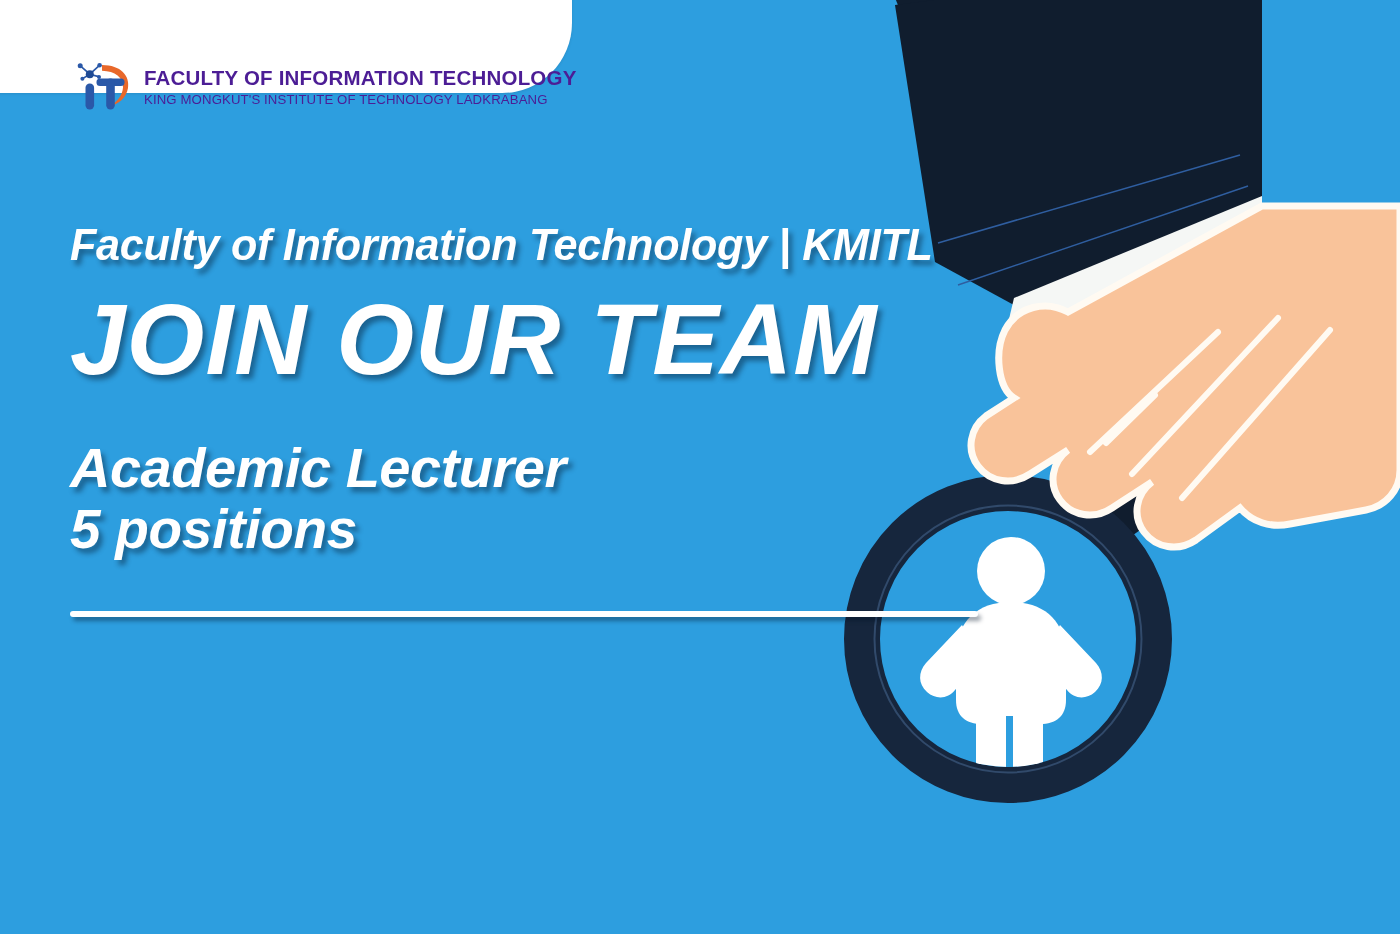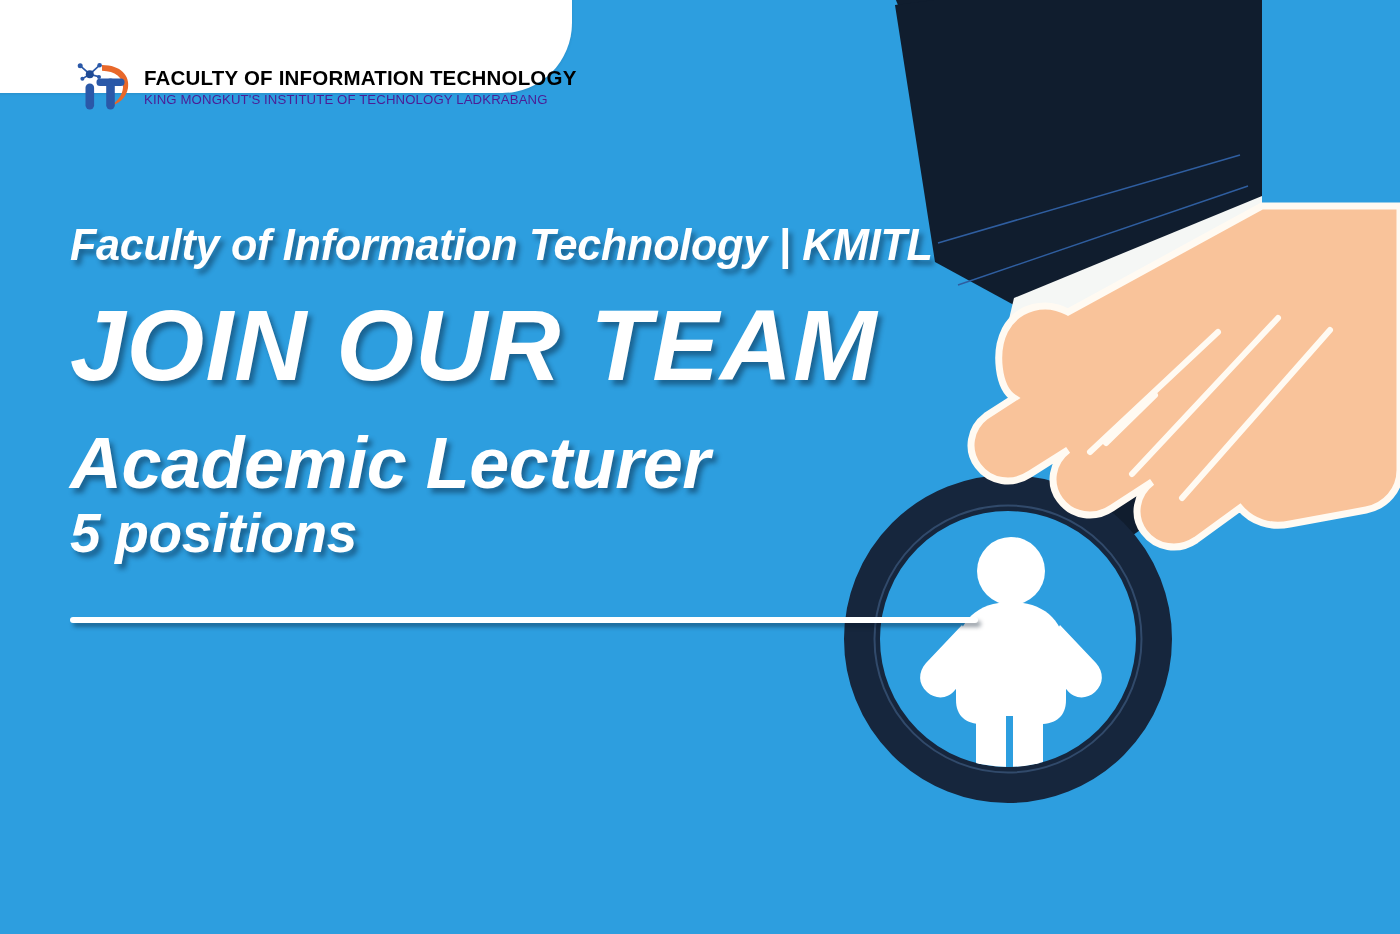--- a/index.html
+++ b/index.html
@@ -21,53 +21,53 @@
     border-radius:0 0 70px 0;
     box-shadow:0 1px 3px rgba(0,0,0,.10);
   }
   #logo-lockup{
     position:absolute;left:72px;top:56px;
     display:flex;align-items:center;gap:10px;
   }
   #logo-mark{position:relative;width:62px;height:62px;flex:0 0 auto;}
   #logo-text{display:flex;flex-direction:column;line-height:1;}
   #logo-title{
-    font-size:20.5px;font-weight:bold;color:#000000;
+    font-size:20.5px;font-weight:bold;color:#4c1d95;
     letter-spacing:.2px;white-space:nowrap;
   }
   #logo-sub{
     font-size:13.2px;font-weight:normal;color:#4c1d95;
     letter-spacing:.12px;white-space:nowrap;margin-top:4px;
   }
 
   
   #text-block{position:absolute;left:70px;top:222px;width:940px;}
   .shadowed{
     color:#ffffff;
     text-shadow:4px 5px 5px rgba(0,20,40,.42);
   }
   #eyebrow{
     font-size:45px;font-weight:bold;font-style:italic;
     letter-spacing:-0.3px;line-height:1;white-space:nowrap;
     transform:scaleX(.96);transform-origin:left center;
   }
   #headline{
-    margin-top:28px;
+    margin-top:22px;
     font-size:100px;font-weight:bold;font-style:italic;
     letter-spacing:1px;line-height:1;white-space:nowrap;
     transform:scaleX(1.0);transform-origin:left center;
   }
   #rule{
     position:absolute;left:0px;top:222px;
     width:908px;height:6px;background:#ffffff;border-radius:3px;
     box-shadow:3px 4px 4px rgba(0,20,40,.40);
   }
   #role{
-    margin-top:32px;
-    font-size:72px;font-weight:bold;font-style:italic;
+    margin-top:50px;
+    font-size:56px;font-weight:bold;font-style:italic;
     letter-spacing:-0.5px;line-height:1.02;white-space:nowrap;
   }
   #count{
     margin-top:6px;
     font-size:55px;font-weight:bold;font-style:italic;
     letter-spacing:-0.3px;line-height:1;white-space:nowrap;
   }
 
   
   #illustration{

